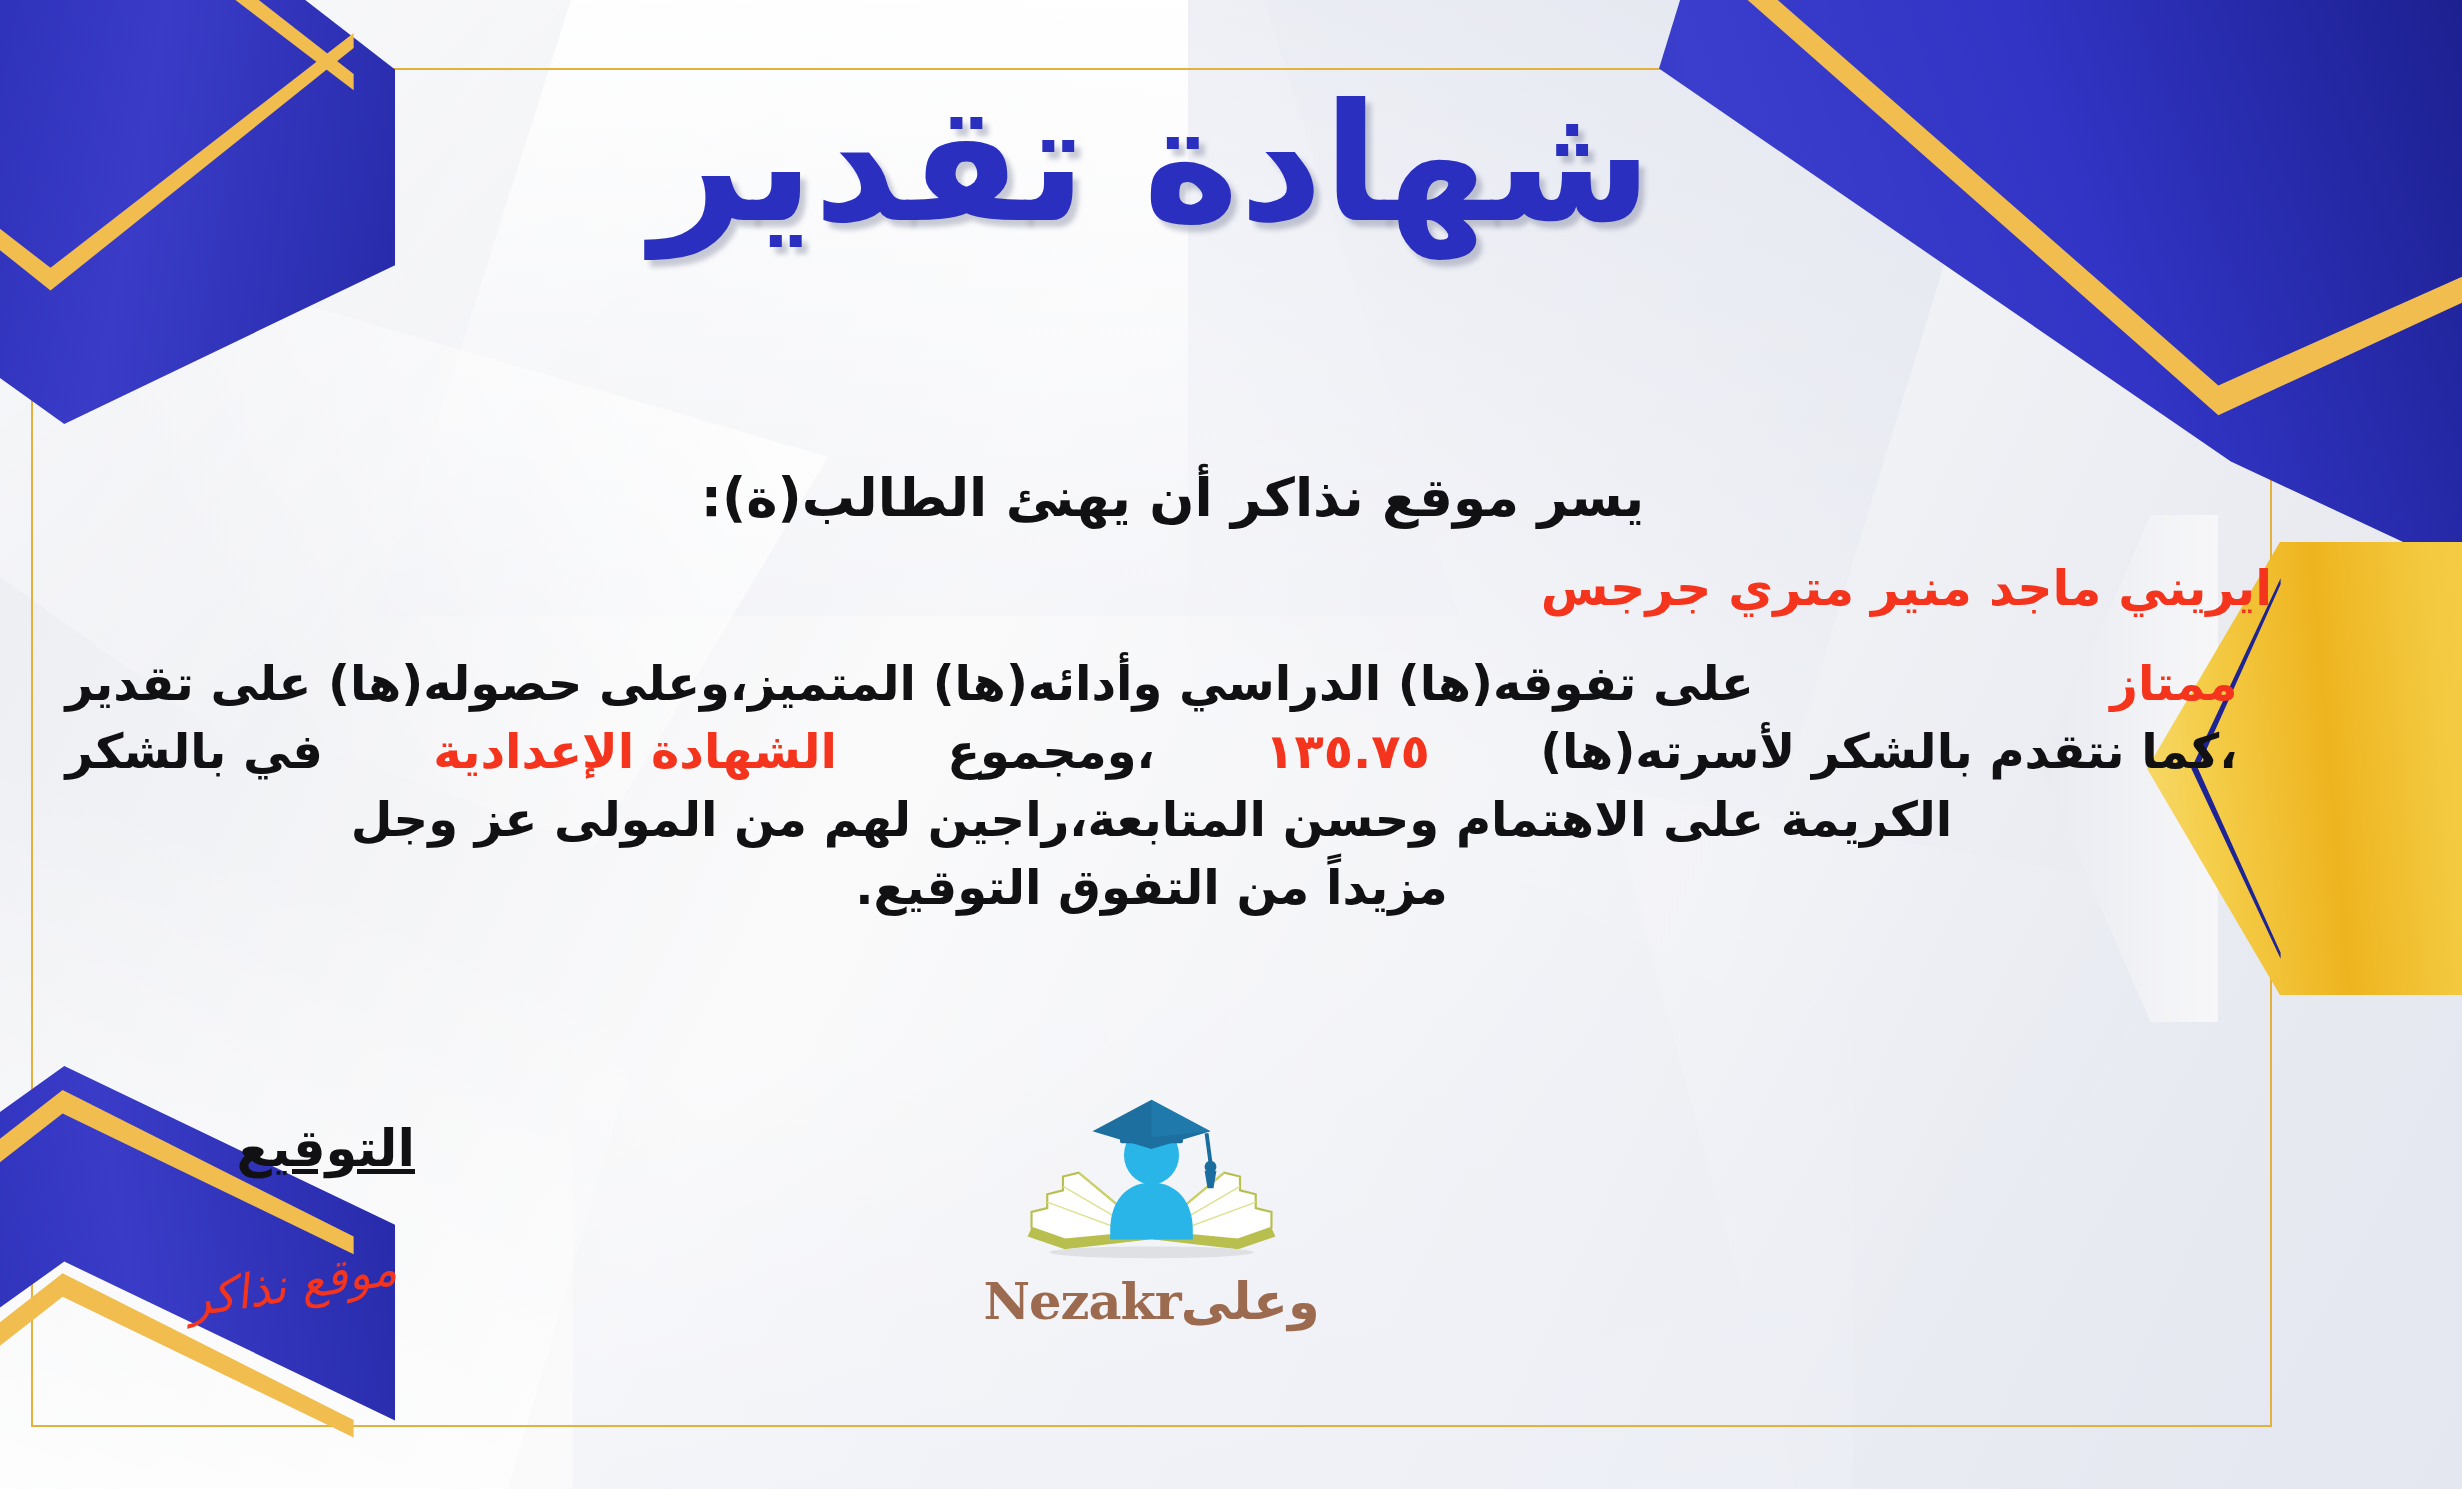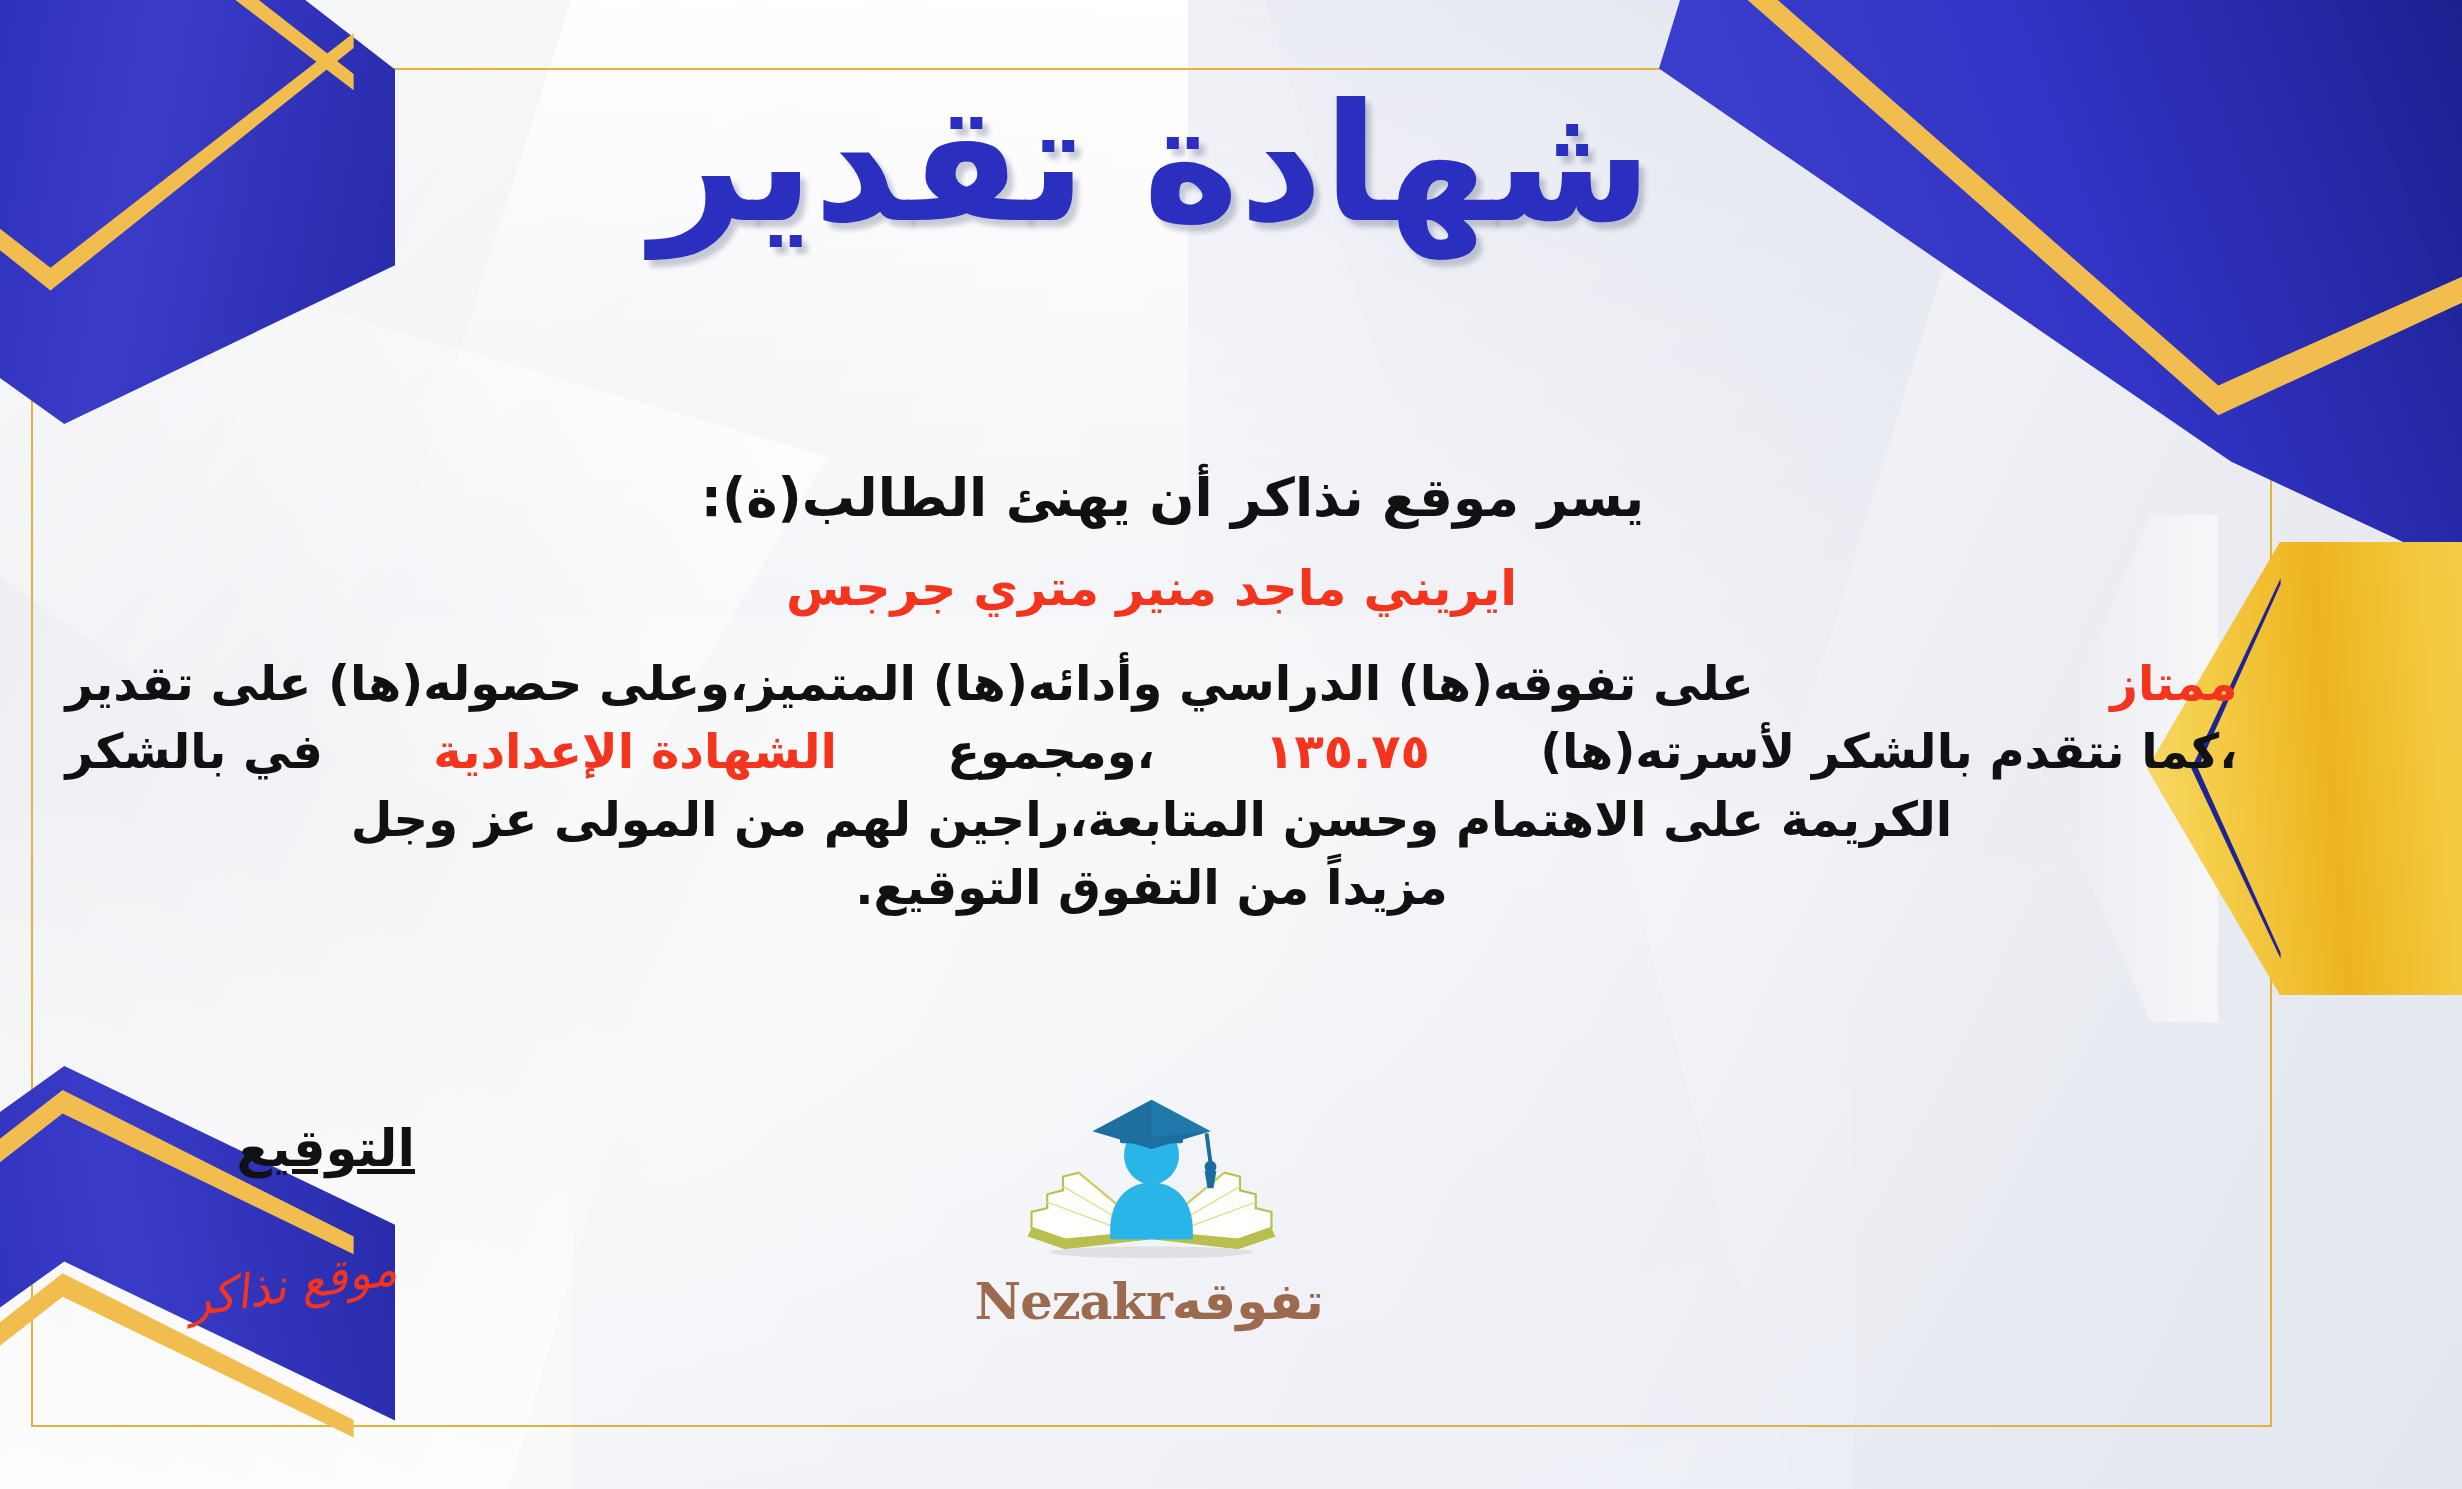--- a/index.html
+++ b/index.html
@@ -186,21 +186,20 @@
     font-weight: 600;
     color: #111114;
     direction: rtl;
     margin-left: 42px;
   }
 
   .student-name {
     position: absolute;
     top: 492px;
     left: 0; right: 0;
-    text-align: center;
     font-size: 49px;
     font-weight: 700;
     color: #f4341d;
     direction: rtl;
   }
 
   .body-block {
     position: absolute;
     top: 581px;
     left: 0; right: 0;
@@ -361,19 +360,19 @@
         <rect x="112" y="38" width="56" height="7" fill="#ffffff" opacity="0.92"></rect>
 
         <path d="M140 8 L200 40 L140 58 L80 40 Z" fill="#1c6f9f"></path>
         <path d="M140 8 L200 40 L140 46 Z" fill="#2380b4" opacity="0.6"></path>
 
         <path d="M196 42 L200 72" stroke="#1a6d9e" stroke-width="4" fill="none"></path>
         <circle cx="200" cy="76" r="6" fill="#1a6d9e"></circle>
         <path d="M194 80 L206 80 L203 98 L197 98 Z" fill="#1a6d9e"></path>
       </svg>
       <div class="logo-text">
-        <span>تفوقه</span><span class="latin">Nezakr</span>
+        <span>وعلى</span><span class="latin">Nezakr</span>
       </div>
     </div>
 
   </div>
 </div>
 
 
 </body></html>

